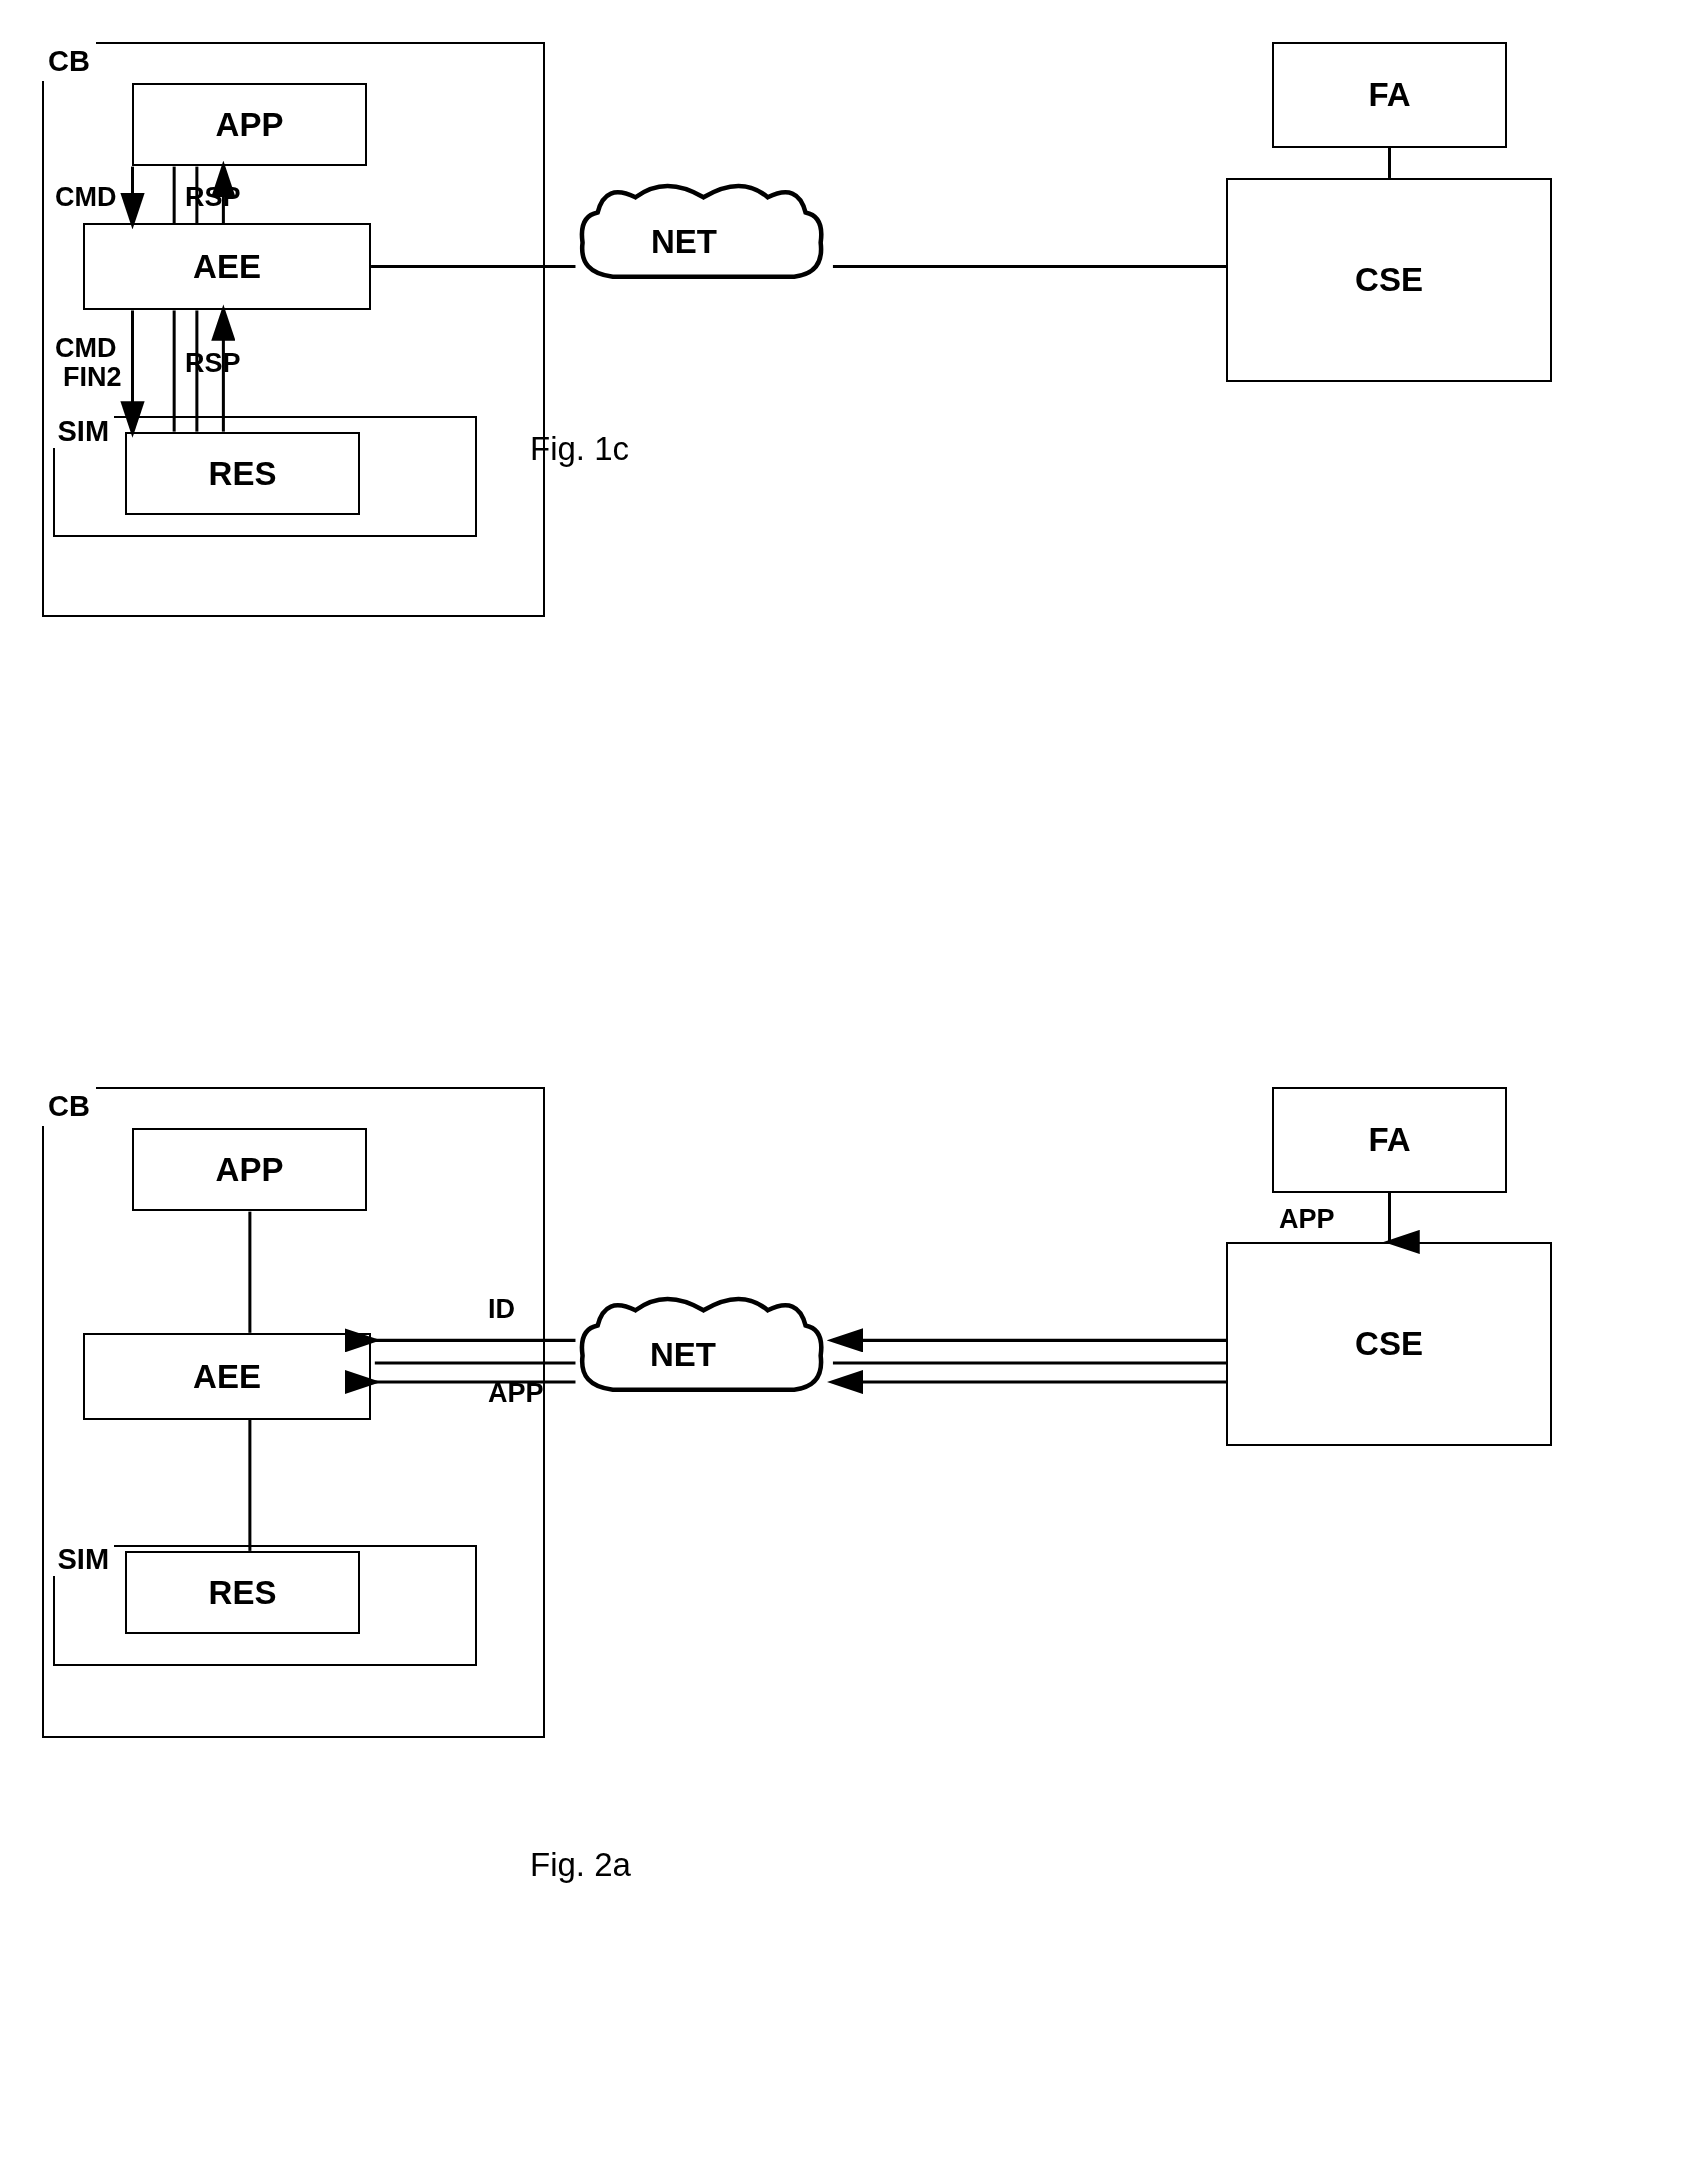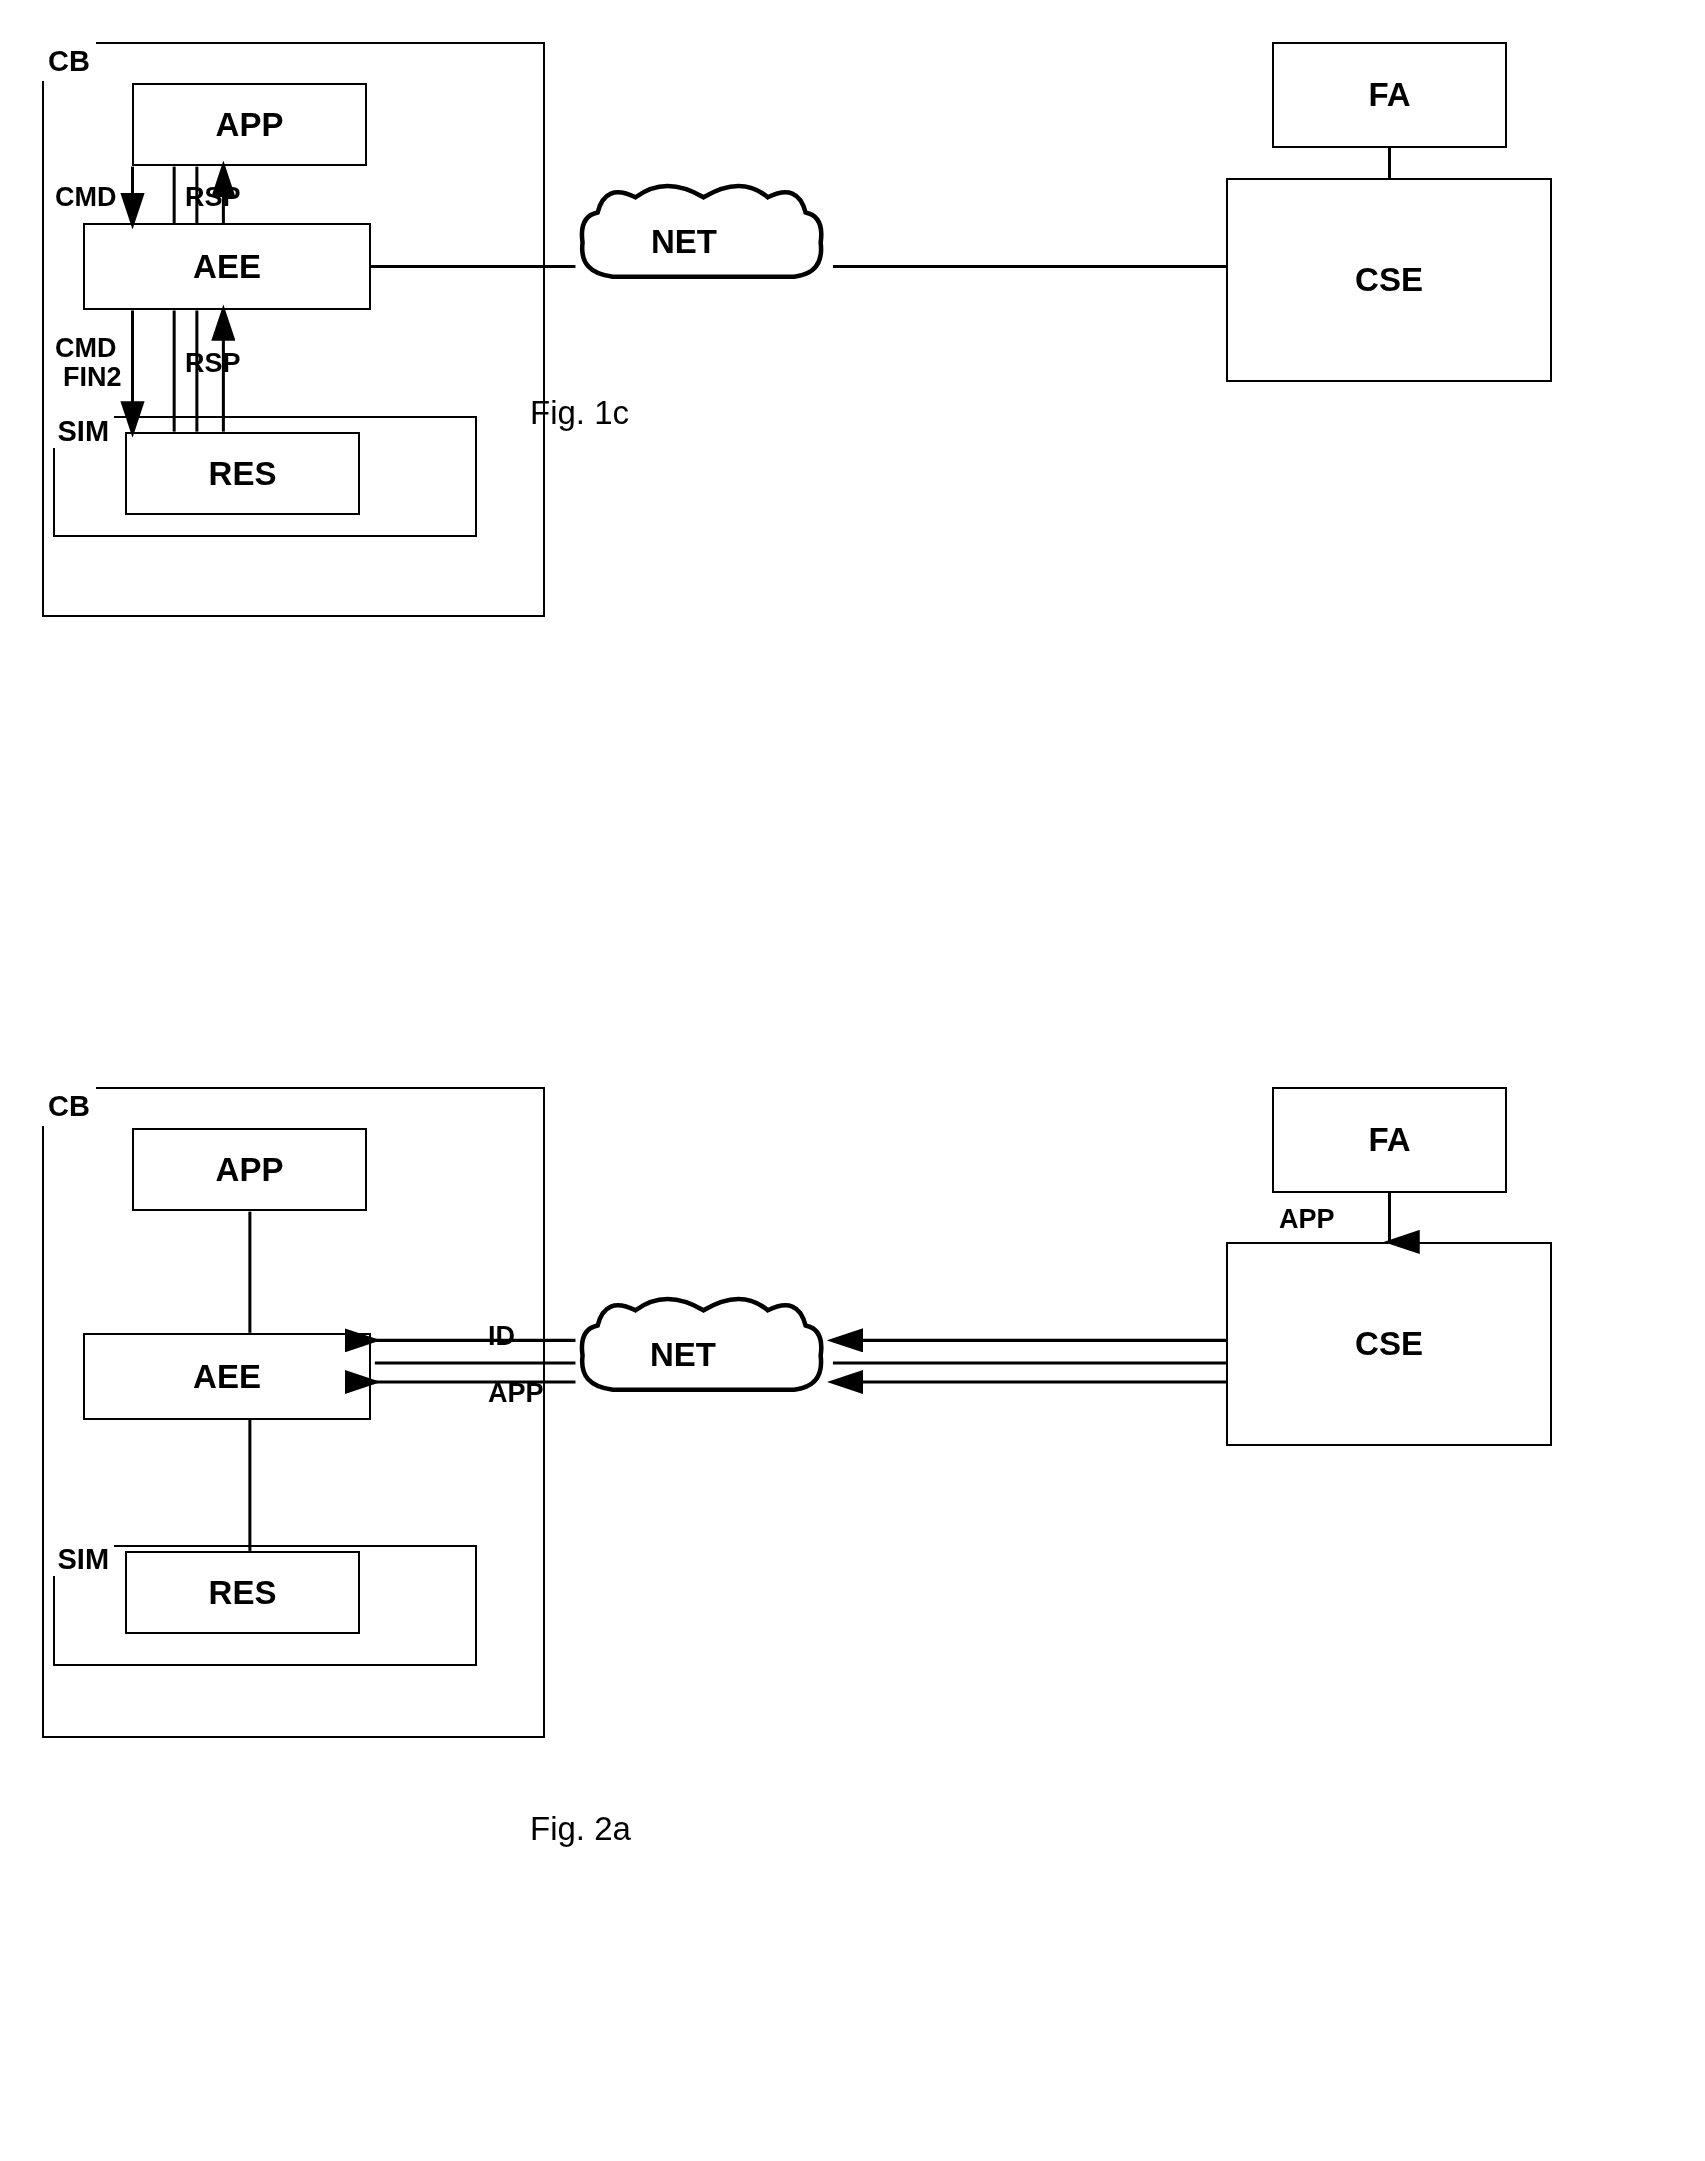--- a/index.html
+++ b/index.html
@@ -155,20 +155,21 @@
       align-items: center;
       justify-content: center;
       font-size: 33px;
       font-weight: bold;
     }
 
     
     .fig-label {
       position: absolute;
       font-size: 33px;
+      margin-top: 36px;
     }
 
     
     .cmd-label-1c-top {
       position: absolute;
       left: 55px;
       top: 182px;
       font-size: 27px;
       font-weight: bold;
     }
@@ -351,21 +352,21 @@
       display: flex;
       align-items: center;
       justify-content: center;
       font-size: 33px;
       font-weight: bold;
     }
 
     .id-label-2a {
       position: absolute;
       left: 488px;
-      top: 276px;
+      top: 249px;
       font-size: 27px;
       font-weight: bold;
     }
 
     .app-label-2a-fa {
       position: absolute;
       left: 1279px;
       top: 159px;
       font-size: 27px;
       font-weight: bold;

